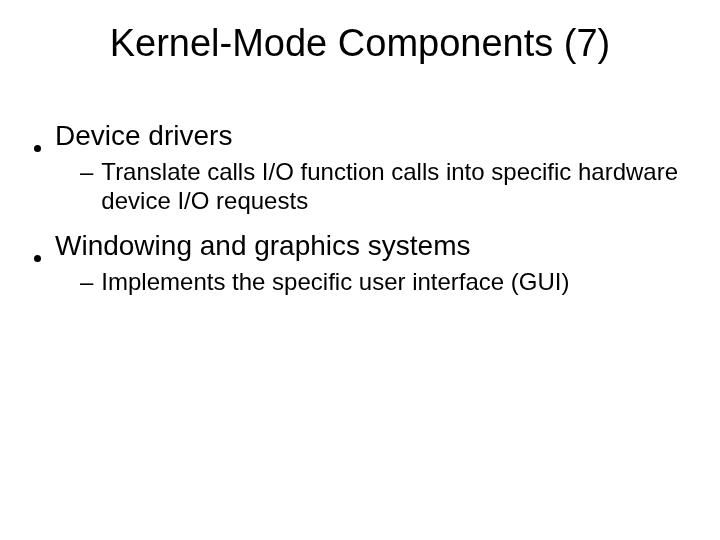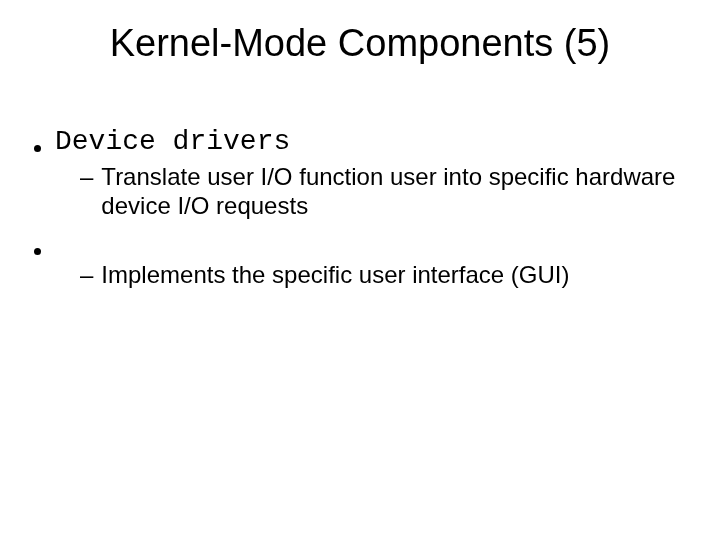--- a/index.html
+++ b/index.html
@@ -28,24 +28,23 @@
     letter-spacing: 0px;
   }
   .body {
     position: absolute;
     top: 112px;
     left: 34px;
     right: 34px;
   }
   .bullet-l1 {
     font-size: 28px;
-    margin: 14px 0 6px 0;
+    margin: 8px 0 6px 0;
     display: flex;
-    align-items: center;
-    font-family: Liberation Mono, monospace;
+    align-items: flex-end;
   }
   .bullet-l1 .dot {
     width: 7px;
     height: 7px;
     background: #000;
     border-radius: 50%;
     margin-top: 13px;
     margin-right: 14px;
     flex: 0 0 auto;
   }
@@ -62,36 +61,37 @@
   }
   .bullet-l2 .txt {
     max-width: 580px;
   }
 </style>
 </head>
 <body>
 
 <div class="slide">
 
-  <div class="title">Kernel-Mode Components (5)</div>
+  <div class="title">Kernel-Mode Components (7)</div>
 
   <div class="body">
 
     <div class="bullet-l1">
       <span class="dot"></span>
       <span>Device drivers</span>
     </div>
 
     <div class="bullet-l2">
       <span class="dash">–</span>
-      <span class="txt">Translate user I/O function user into specific hardware device I/O requests</span>
+      <span class="txt">Translate calls I/O function calls into specific hardware device I/O requests</span>
     </div>
 
     <div class="bullet-l1">
       <span class="dot"></span>
+      <span>Windowing and graphics systems</span>
     </div>
 
     <div class="bullet-l2">
       <span class="dash">–</span>
       <span class="txt">Implements the specific user interface (GUI)</span>
     </div>
 
   </div>
 
 </div>

